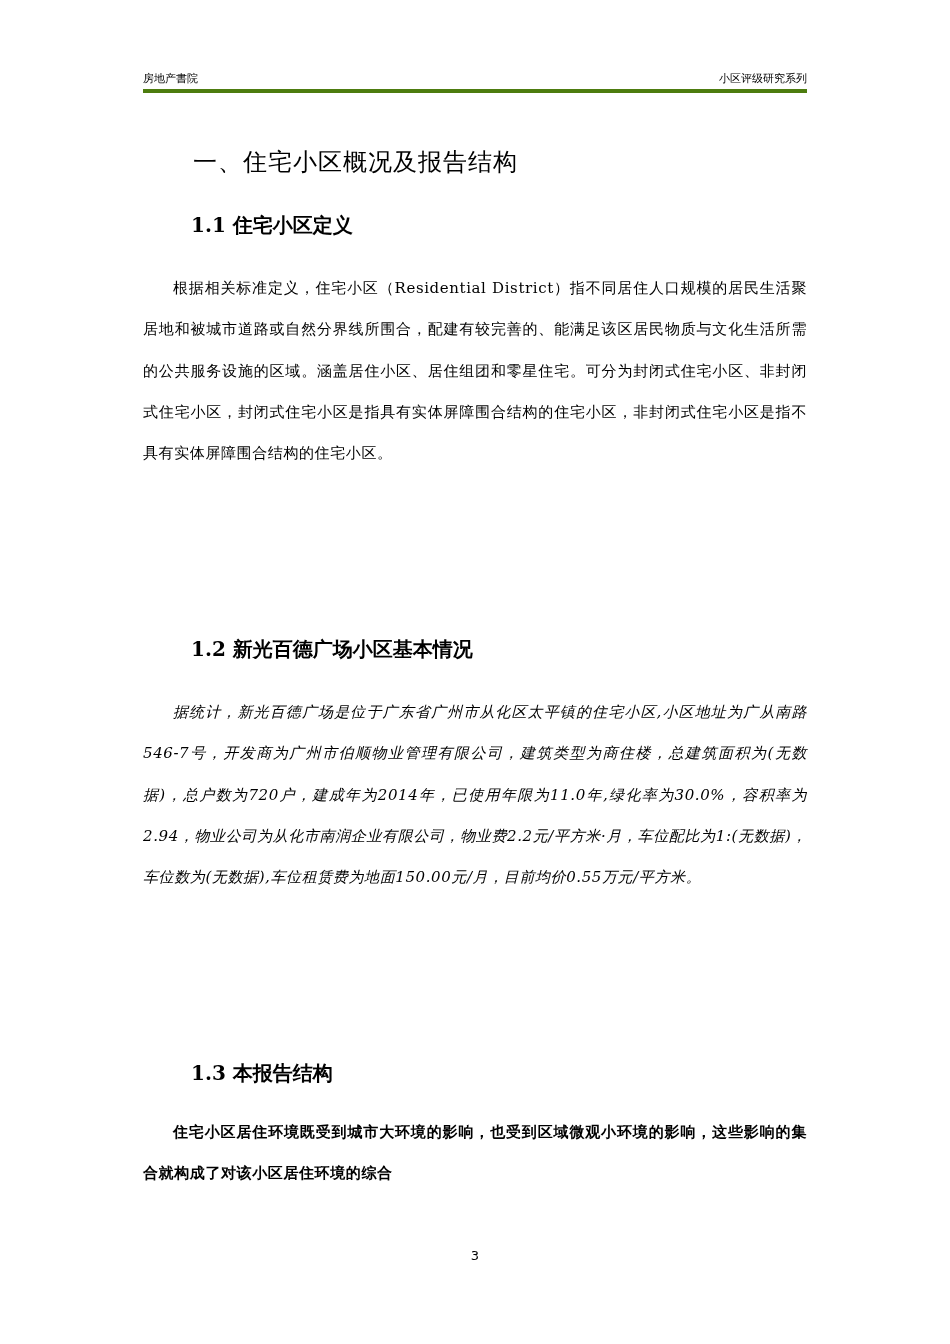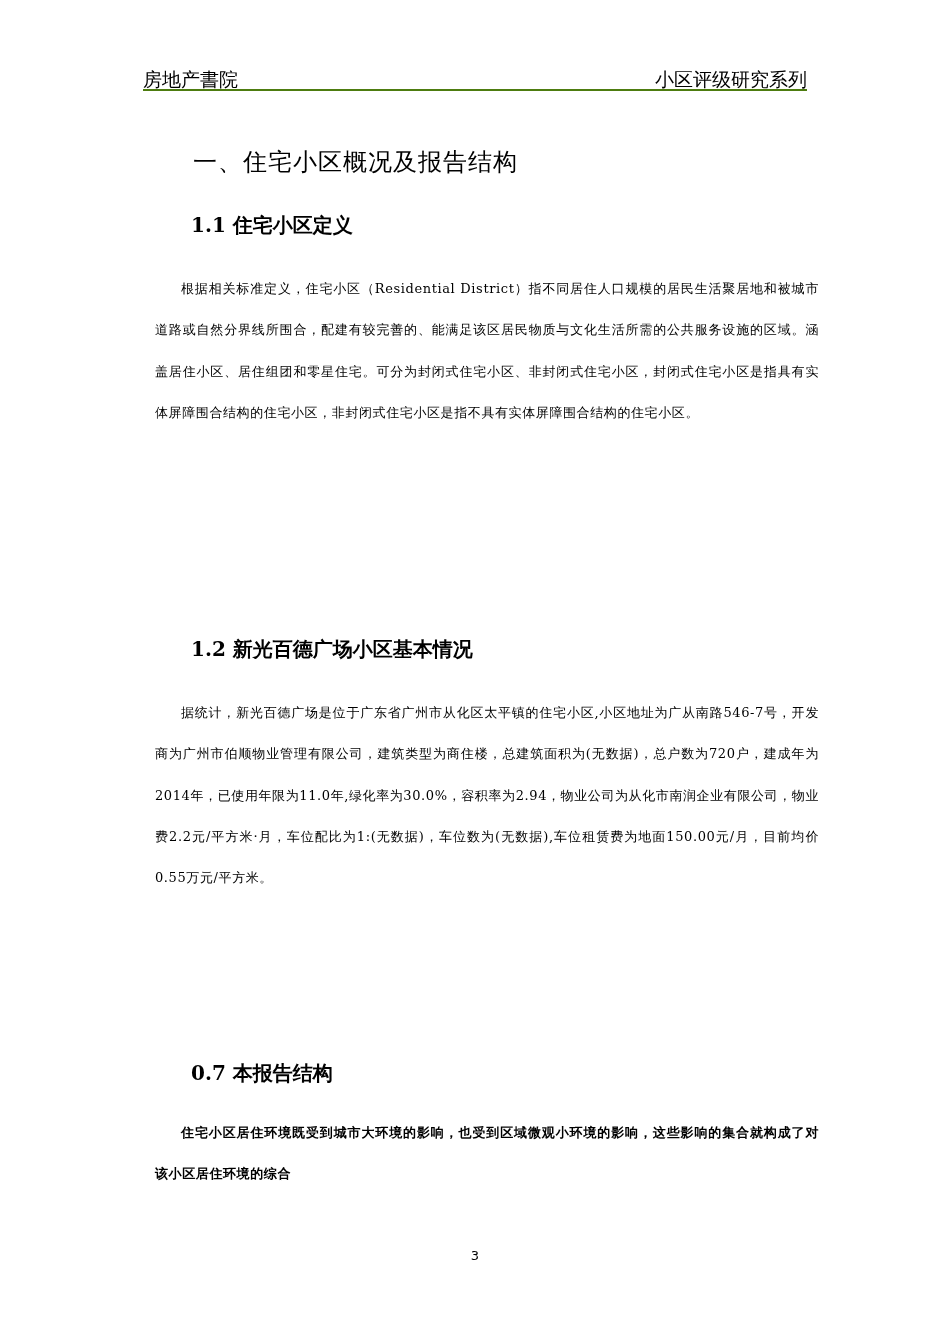--- a/index.html
+++ b/index.html
@@ -1,45 +1,45 @@
 <!DOCTYPE html>
 <html><head>
 <meta charset="utf-8">
 <style>
   html, body { margin: 0; padding: 0; background: #ffffff; }
   body { width: 950px; height: 1344px; position: relative; overflow: hidden;
          font-family: "DejaVu Serif", "Liberation Serif", serif; color: #000; }
   .header { position: absolute; left: 143px; top: 70px; width: 664px; height: 19px;
-            border-bottom: 2px solid #4d7c0f; font-family: "DejaVu Sans", "Liberation Sans", sans-serif;
-            font-size: 19px; line-height: 16px; }
+            border-bottom: 4px solid #4d7c0f; font-family: "DejaVu Sans", "Liberation Sans", sans-serif;
+            font-size: 11px; line-height: 16px; }
   .header .left { position: absolute; left: 0; top: 1px; }
   .header .right { position: absolute; right: 0; top: 1px; text-align: right; }
   .content { position: absolute; left: 143px; top: 0; width: 664px; }
   .h1 { position: absolute; left: 50px; top: 146px; font-size: 24px; font-weight: normal;
         white-space: nowrap; letter-spacing: 1px; }
   .h2 { position: absolute; left: 48px; font-size: 20px; font-weight: bold; white-space: nowrap; }
-  .para { position: absolute; left: 12px; width: 664px; font-size: 13px; line-height: 41.3px;
+  .para { position: absolute; left: 0; width: 664px; font-size: 15px; line-height: 41.3px;
           text-align: justify; text-indent: 2em; letter-spacing: 0.6px; }
   .pagenum { position: absolute; left: 0; width: 950px; top: 1248px; text-align: center;
              font-family: "DejaVu Sans", "Liberation Sans", sans-serif; font-size: 13px; }
 </style>
 </head>
 <body>
 
 <div class="header">
   <span class="left">房地产書院</span>
   <span class="right">小区评级研究系列</span>
 </div>
 
 <div class="content">
   <div class="h1">一、住宅小区概况及报告结构</div>
 
   <div class="h2" style="top:212px;text-align:center;">1.1 住宅小区定义</div>
   <div class="para" style="top:268px;">根据相关标准定义，住宅小区（Residential District）指不同居住人口规模的居民生活聚居地和被城市道路或自然分界线所围合，配建有较完善的、能满足该区居民物质与文化生活所需的公共服务设施的区域。涵盖居住小区、居住组团和零星住宅。可分为封闭式住宅小区、非封闭式住宅小区，封闭式住宅小区是指具有实体屏障围合结构的住宅小区，非封闭式住宅小区是指不具有实体屏障围合结构的住宅小区。</div>
 
   <div class="h2" style="top:636px;text-align:right;">1.2 新光百德广场小区基本情况</div>
-  <div class="para" style="top:692px;">据统计，新光百德广场是位于广东省广州市从化区太平镇的住宅小区,小区地址为广从南路546-7号，开发商为广州市伯顺物业管理有限公司，建筑类型为商住楼，总建筑面积为(无数据)，总户数为720户，建成年为2014年，已使用年限为11.0年,绿化率为30.0%，容积率为2.94，物业公司为从化市南润企业有限公司，物业费2.2元/平方米·月，车位配比为1:(无数据)，车位数为(无数据),车位租赁费为地面150.00元/月，目前均价0.55万元/平方米。</div>
+  <div class="para" style="top:692px;font-style:italic;">据统计，新光百德广场是位于广东省广州市从化区太平镇的住宅小区,小区地址为广从南路546-7号，开发商为广州市伯顺物业管理有限公司，建筑类型为商住楼，总建筑面积为(无数据)，总户数为720户，建成年为2014年，已使用年限为11.0年,绿化率为30.0%，容积率为2.94，物业公司为从化市南润企业有限公司，物业费2.2元/平方米·月，车位配比为1:(无数据)，车位数为(无数据),车位租赁费为地面150.00元/月，目前均价0.55万元/平方米。</div>
 
-  <div class="h2" style="top:1060px;">0.7 本报告结构</div>
+  <div class="h2" style="top:1060px;">1.3 本报告结构</div>
   <div class="para" style="top:1112px;font-weight:bold;">住宅小区居住环境既受到城市大环境的影响，也受到区域微观小环境的影响，这些影响的集合就构成了对该小区居住环境的综合</div>
 </div>
 
 <div class="pagenum">3</div>
 
 </body></html>

